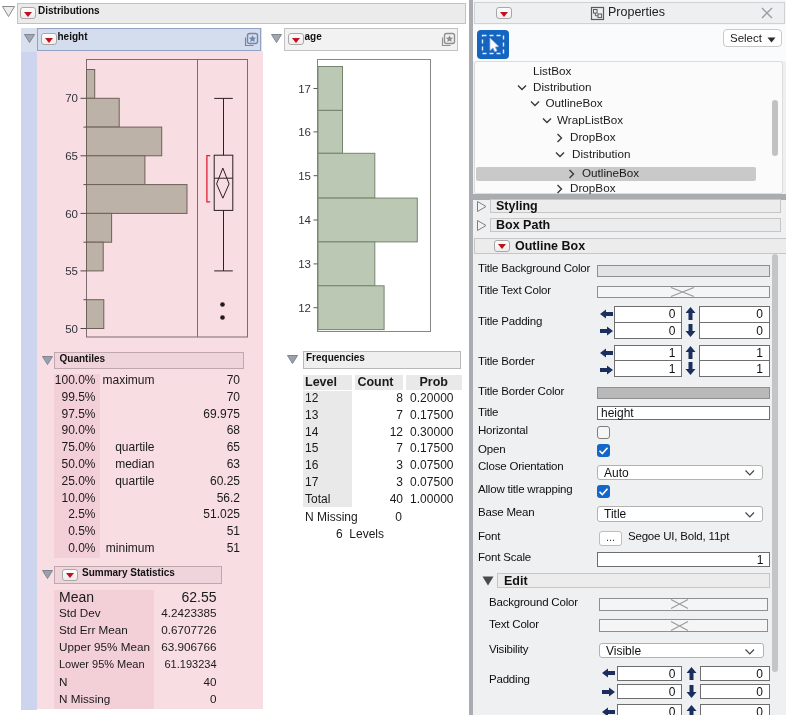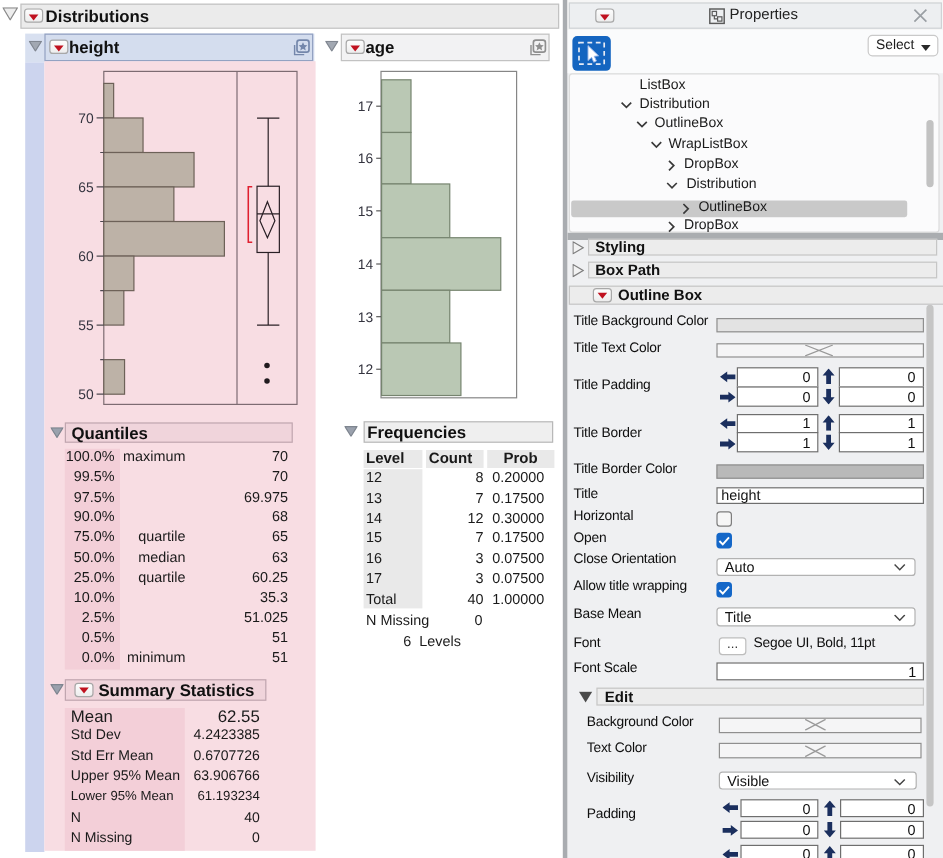--- a/index.html
+++ b/index.html
@@ -1,17 +1,17 @@
 <!DOCTYPE html>
 <html><head><meta charset="utf-8"><style>
 html,body{margin:0;padding:0}
 #root{position:relative;width:786px;height:715px;background:#ffffff;font-family:"Liberation Sans",sans-serif;overflow:hidden}
 .abs{position:absolute}
 .hdrbox{position:absolute;background:#ebebeb;border:1px solid #c2c2c2;box-sizing:border-box}
-.btitle{font-weight:bold;font-size:14px;color:#111;white-space:nowrap}
+.btitle{font-weight:bold;font-size:10px;color:#111;white-space:nowrap}
 .redbtn{position:absolute;width:16px;height:12px;border:1px solid #a8a8a8;border-radius:3px;background:linear-gradient(#fdfdfd,#ededed);box-sizing:border-box}
 .redbtn:before{content:"";position:absolute;left:3px;top:3.5px;width:0;height:0;border-left:4px solid transparent;border-right:4px solid transparent;border-top:5px solid #c0111f}
 .row{position:absolute;font-size:12px;color:#1a1a1a;white-space:nowrap}
 .trow{position:absolute;font-size:11.7px;color:#1a1a1a;white-space:nowrap}
 .plabel{position:absolute;font-size:11.5px;letter-spacing:-0.2px;color:#0f0f0f;white-space:nowrap}
 .pfield{position:absolute;background:#fff;border:1px solid #6e6e6e;box-sizing:border-box;font-size:12px;color:#111;text-align:right}
 .drop{position:absolute;background:#fff;border:1px solid #b2b2b2;border-radius:3px;box-sizing:border-box;font-size:12px;color:#111}
 .chk{position:absolute;width:13px;height:13px;background:#f6f6f6;border:1px solid #7d7d7d;border-radius:3px;box-sizing:border-box}
 .chkon{position:absolute;width:13px;height:13px;background:#1467c8;border-radius:3px;box-sizing:border-box}
 .shdr{position:absolute;background:#ececec;border:1px solid #c6c6c6;box-sizing:border-box;font-weight:bold;font-size:12.5px;color:#111}
@@ -119,21 +119,21 @@
       <span style="position:absolute;right:85.5px">median</span>
       <span style="position:absolute;right:0">63</span>
     </div>
 <div class="row" style="left:59px;top:473.8px;width:181px">
       <span style="position:absolute;right:144.5px">25.0%</span>
       <span style="position:absolute;right:85.5px">quartile</span>
       <span style="position:absolute;right:0">60.25</span>
     </div>
 <div class="row" style="left:59px;top:490.6px;width:181px">
       <span style="position:absolute;right:144.5px">10.0%</span>
-      <span style="position:absolute;right:0">35.3</span>
+      <span style="position:absolute;right:0">56.2</span>
     </div>
 <div class="row" style="left:59px;top:507.4px;width:181px">
       <span style="position:absolute;right:144.5px">2.5%</span>
       <span style="position:absolute;right:0">51.025</span>
     </div>
 <div class="row" style="left:59px;top:524.2px;width:181px">
       <span style="position:absolute;right:144.5px">0.5%</span>
       <span style="position:absolute;right:0">51</span>
     </div>
 <div class="row" style="left:59px;top:541px;width:181px">

